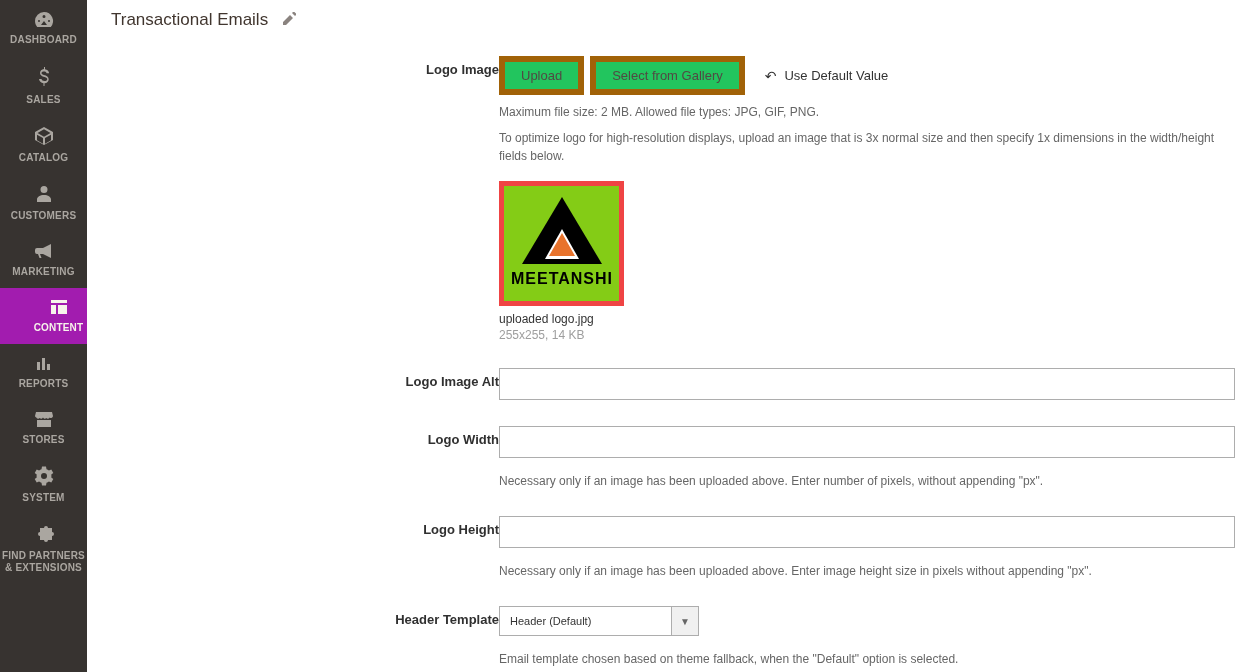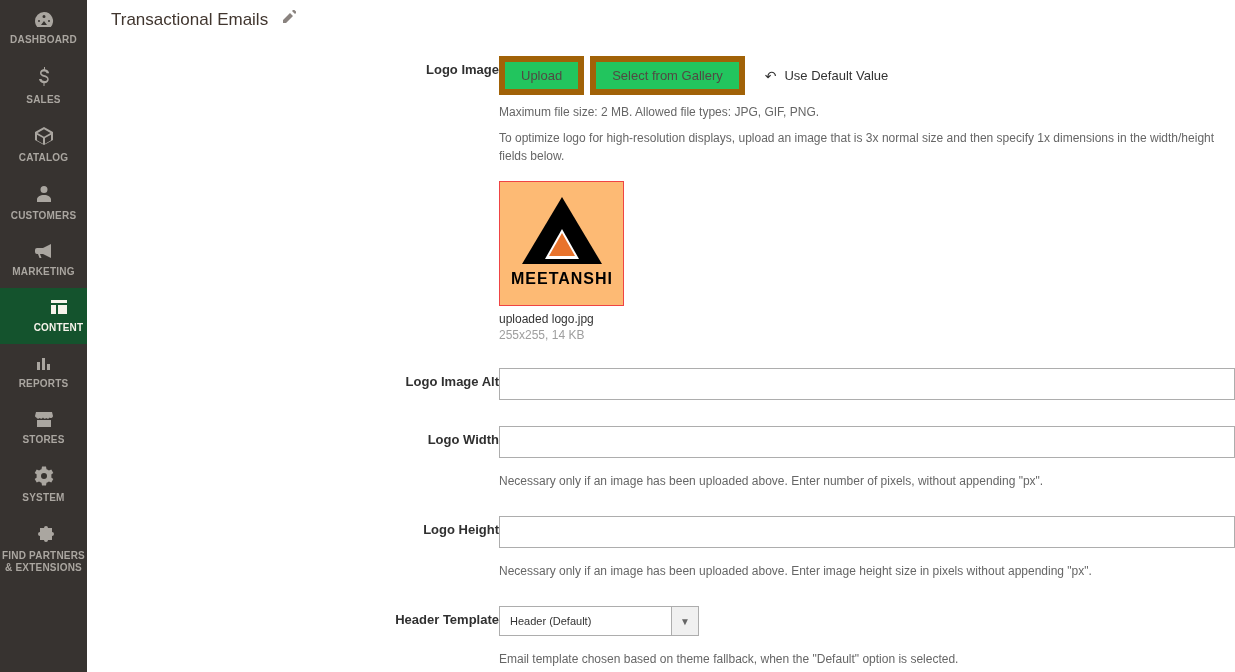--- a/index.html
+++ b/index.html
@@ -27,39 +27,39 @@
       align-items: center;
       justify-content: center;
       padding: 10px 2px;
       color: #aaa6a0;
       cursor: pointer;
       text-align: center;
       font-size: 10px;
       line-height: 1.2;
     }
     .sidebar-item.active {
-      background: #14532d;
+      background: #a21caf;
       color: #f7f3eb;
       padding-left: 32px;
     }
     .sidebar-item .icon {
       margin-bottom: 3px;
       display: block;
     }
     .sidebar-item .label {
       letter-spacing: 0.2px;
     }
     .main {
       flex: 1;
       padding: 0 0 0 24px;
       overflow: hidden;
     }
     .page-header {
       display: flex;
-      align-items: flex-start;
+      align-items: center;
       padding: 10px 16px 26px 0;
     }
     .page-title {
       font-size: 17px;
       font-weight: 400;
       color: #41362f;
       margin-right: 14px;
     }
     .edit-icon {
       color: #8a837f;
@@ -116,25 +116,25 @@
       color: #666;
       margin-top: 8px;
       line-height: 1.5;
     }
     .logo-preview-container {
       margin-top: 16px;
     }
     .logo-preview {
       width: 125px;
       height: 125px;
-      border: 1px solid #ef4444;
+      border: 5px solid #ef4444;
       display: flex;
       align-items: center;
       justify-content: center;
-      background: #fdba74;
+      background: #84cc16;
     }
     .file-name {
       font-size: 12px;
       color: #333;
       margin-top: 6px;
     }
     .file-meta {
       font-size: 12px;
       color: #9e9e9e;
       margin-top: 2px;

